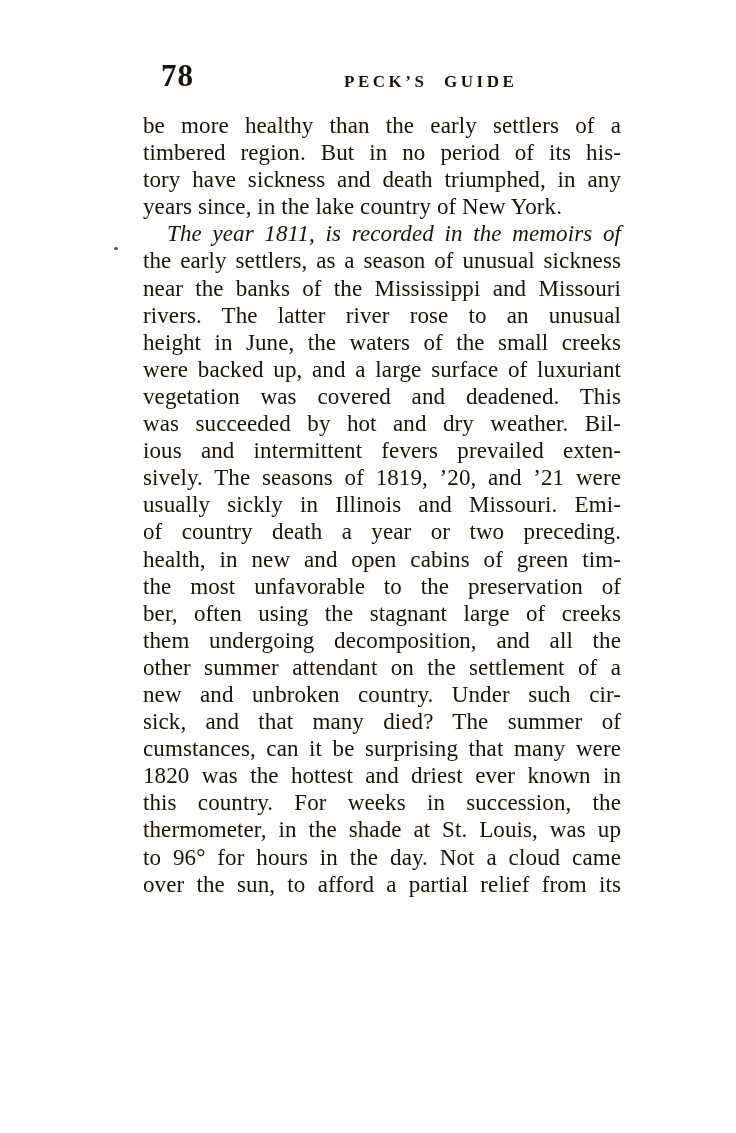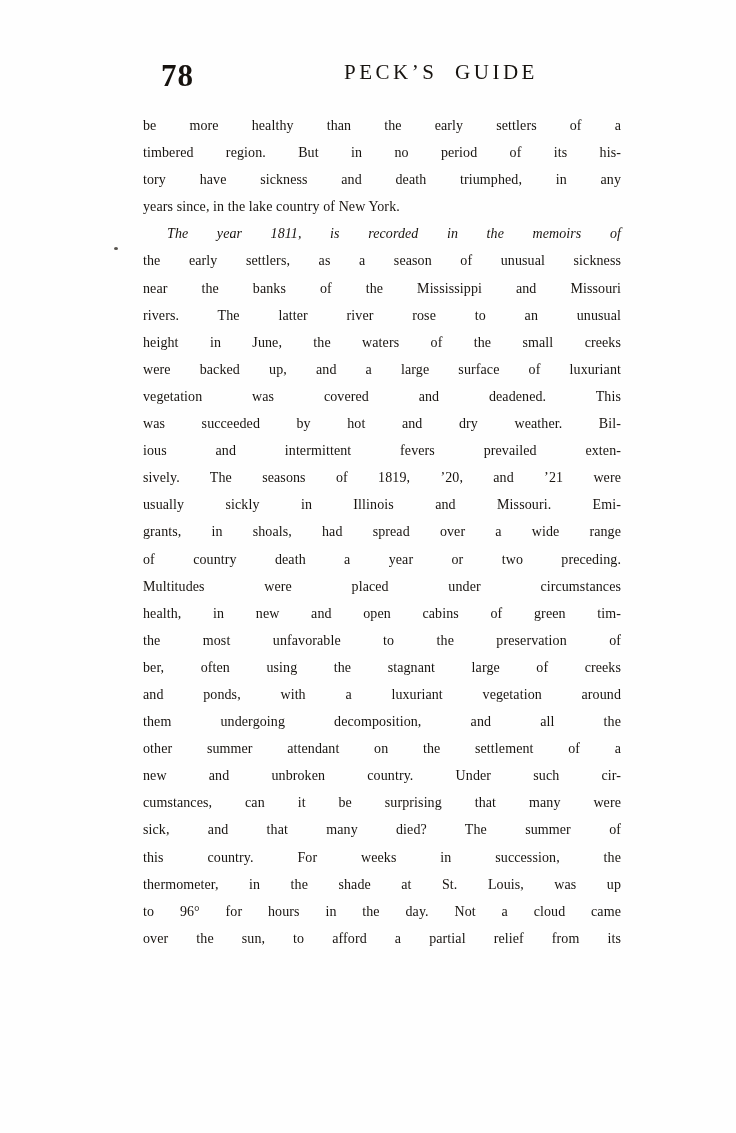--- a/index.html
+++ b/index.html
@@ -21,33 +21,33 @@
     left: 153px;
     top: 58px;
     font-size: 31px;
     font-weight: 600;
     letter-spacing: 1px;
     margin-left: 8px;
   }
   .running-title {
     position: absolute;
     left: 344px;
-    top: 60px;
-    font-size: 21px;
-    font-weight: normal;
+    top: 72px;
+    font-size: 17px;
+    font-weight: bold;
     letter-spacing: 3.5px;
     word-spacing: 9px;
     white-space: nowrap;
   }
   .body-text {
     position: absolute;
     left: 143px;
     top: 112px;
     width: 478px;
-    font-size: 14px;
+    font-size: 23px;
     line-height: 27.1px;
     letter-spacing: 0.1px;
   }
   .line {
     height: 27.1px;
     white-space: nowrap;
     text-align: justify;
     text-align-last: justify;
   }
   .line.par-end {
@@ -88,31 +88,29 @@
     <div class="line">the early settlers, as a season of unusual sickness</div>
     <div class="line">near the banks of the Mississippi and Missouri</div>
     <div class="line">rivers. The latter river rose to an unusual</div>
     <div class="line">height in June, the waters of the small creeks</div>
     <div class="line">were backed up, and a large surface of luxuriant</div>
     <div class="line">vegetation was covered and deadened. This</div>
     <div class="line">was succeeded by hot and dry weather. Bil-</div>
     <div class="line">ious and intermittent fevers prevailed exten-</div>
     <div class="line">sively. The seasons of 1819, ’20, and ’21 were</div>
     <div class="line">usually sickly in Illinois and Missouri. Emi-</div>
-    <div class="line">grants, in shoals, had spread over a wide range</div>
     <div class="line">of country death a year or two preceding.</div>
-    <div class="line">Multitudes were placed under circumstances</div>
     <div class="line">health, in new and open cabins of green tim-</div>
     <div class="line">the most unfavorable to the preservation of</div>
     <div class="line">ber, often using the stagnant large of creeks</div>
-    <div class="line">and ponds, with a luxuriant vegetation around</div>
     <div class="line">them undergoing decomposition, and all the</div>
     <div class="line">other summer attendant on the settlement of a</div>
     <div class="line">new and unbroken country. Under such cir-</div>
+    <div class="line">sick, and that many died? The summer of</div>
     <div class="line">cumstances, can it be surprising that many were</div>
-    <div class="line">sick, and that many died? The summer of</div>
+    <div class="line">1820 was the hottest and driest ever known in</div>
     <div class="line">this country. For weeks in succession, the</div>
     <div class="line">thermometer, in the shade at St. Louis, was up</div>
     <div class="line">to 96° for hours in the day. Not a cloud came</div>
     <div class="line">over the sun, to afford a partial relief from its</div>
   </div>
 
 </div>
 
 </body></html>

